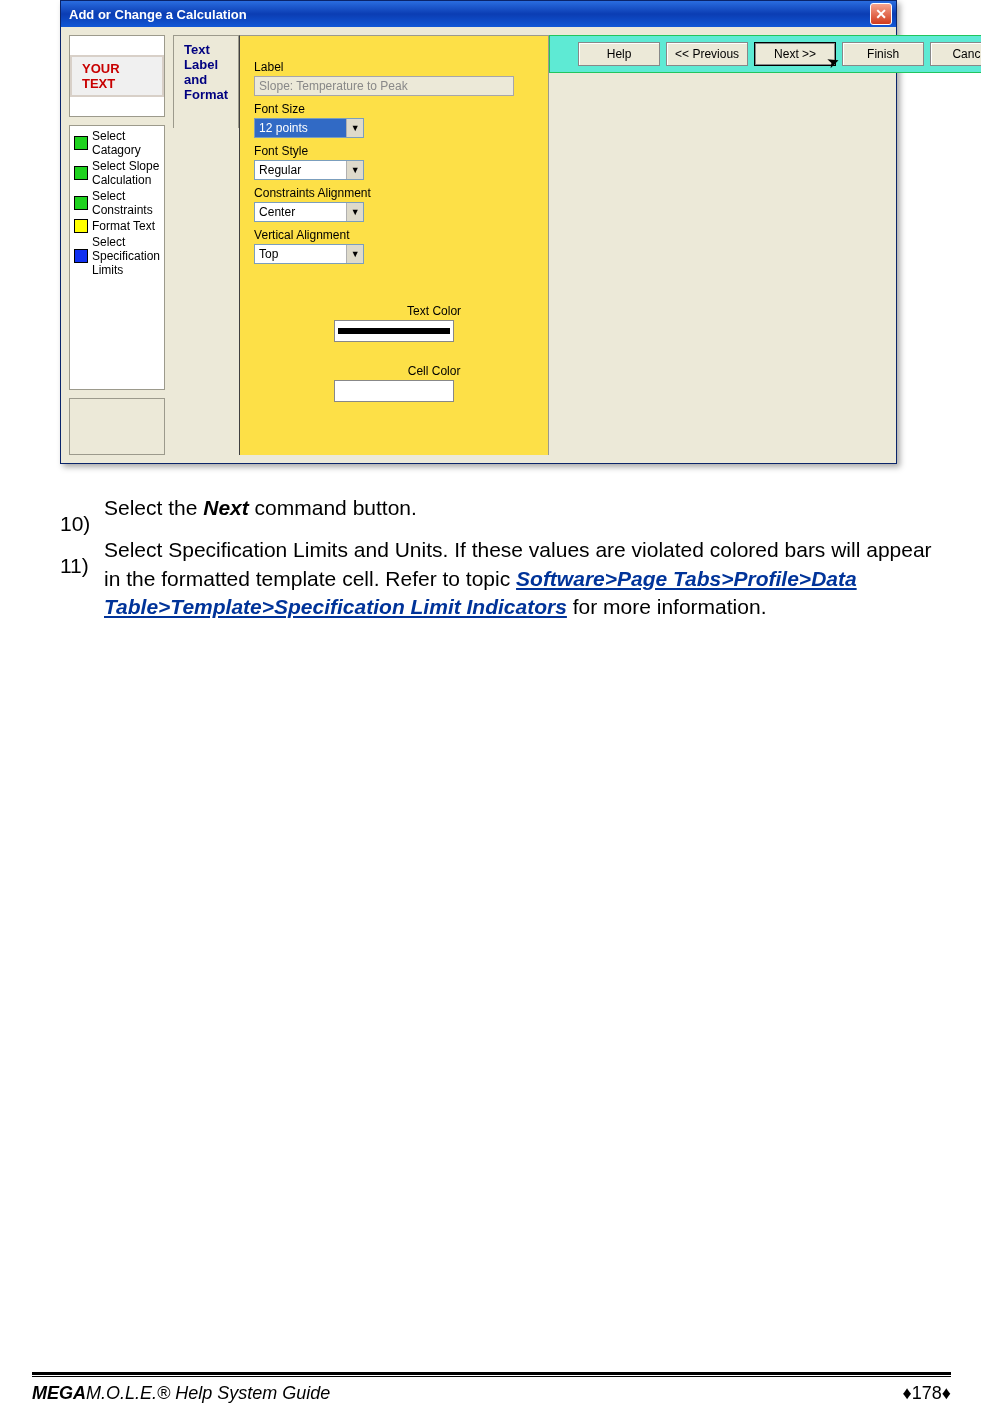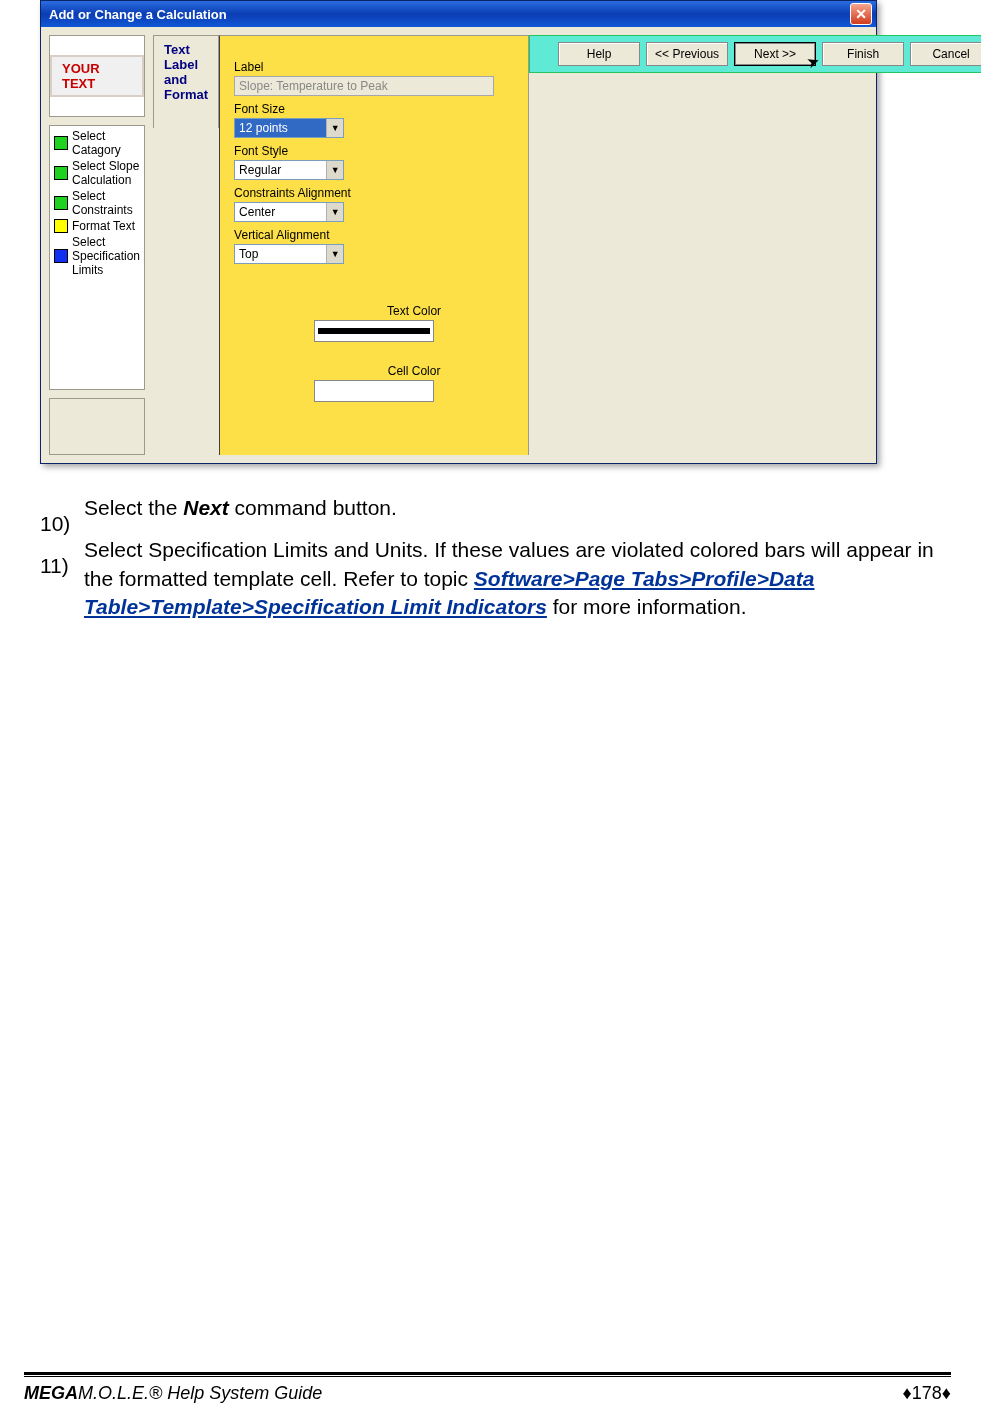--- a/index.html
+++ b/index.html
@@ -9,21 +9,21 @@
     font-family: Arial, Helvetica, sans-serif;
     font-size: 18px;
     color: #000;
     background: #fff;
   }
   .page {
     width: 981px;
     min-height: 1424px;
     position: relative;
     box-sizing: border-box;
-    padding: 0 40px 0 40px;
+    padding: 0 40px 0 60px;
   }
   
   .window {
     width: 835px;
     margin: 0 0 30px 0;
     border: 1px solid #0a246a;
     box-shadow: 3px 3px 6px rgba(0,0,0,.35);
     background: #ece9d8;
     position: relative;
   }
@@ -260,21 +260,21 @@
   .bold-ital { font-weight: bold; font-style: italic; }
   .link-ital {
     font-weight: bold;
     font-style: italic;
     color: #003399;
     text-decoration: underline;
   }
   
   .footer {
     position: absolute;
-    left: 24px;
+    left: 32px;
     right: 30px;
     bottom: 20px;
     font-size: 18px;
   }
   .footer hr.top {
     border: none;
     border-top: 3px solid #000;
     margin: 0 0 1px 0;
   }
   .footer hr.bot {

